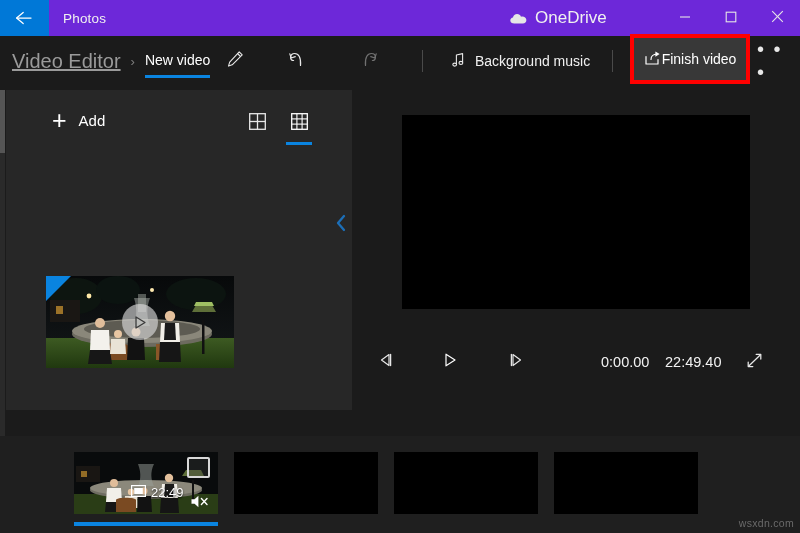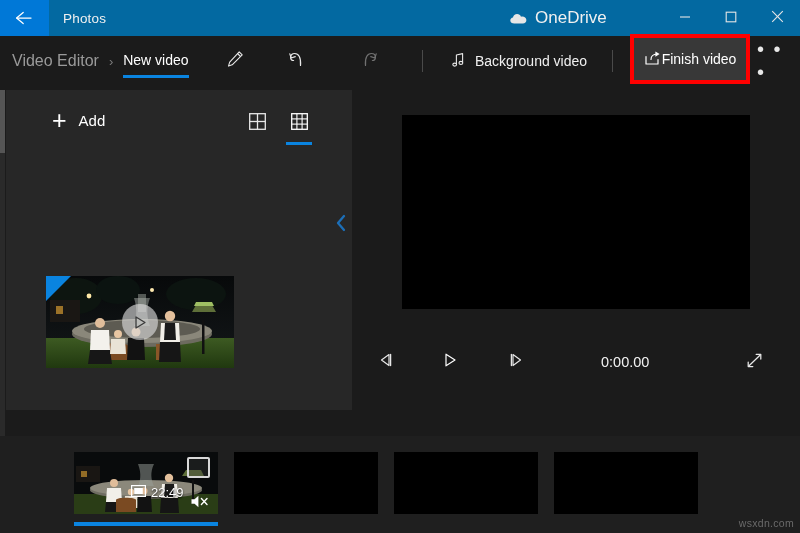--- a/index.html
+++ b/index.html
@@ -6,37 +6,37 @@
   body{
     width:800px;height:533px;overflow:hidden;
     background:#1c1c1c;
     font-family:"Liberation Sans", sans-serif;
     color:#ffffff;
     -webkit-font-smoothing:antialiased;
   }
   .app{position:relative;width:800px;height:533px;background:#1b1b1b;}
 
   
-  .titlebar{position:absolute;left:0;top:0;width:800px;height:36px;background:#0369a1;}
+  .titlebar{position:absolute;left:0;top:0;width:800px;height:36px;background:#6d28d9;}
   .back-btn{position:absolute;left:0;top:0;width:49px;height:36px;background:#0078d7;
     display:flex;align-items:center;justify-content:center;cursor:pointer;}
   .back-btn svg{display:block;}
   .app-title{position:absolute;left:63px;top:0;height:36px;display:flex;align-items:center;
     font-size:13.5px;color:#f0f0f0;letter-spacing:.2px;}
   .onedrive{position:absolute;left:510px;top:0;height:36px;display:flex;align-items:center;gap:8px;
     font-size:17px;color:#f0f0f0;cursor:pointer;}
   .cloud{width:17px;height:11px;position:relative;display:inline-block;}
   .cloud svg{display:block;}
   .wincontrols{position:absolute;right:0;top:0;height:36px;display:flex;}
   .wc{width:46px;height:36px;display:flex;align-items:center;justify-content:center;cursor:pointer;}
 
   
   .cmdbar{position:absolute;left:0;top:36px;width:800px;height:50px;background:#1b1b1b;}
   .breadcrumb{position:absolute;left:12px;top:0;height:50px;display:flex;align-items:center;gap:10px;}
-  .crumb-dim{font-size:16px;color:#9a9a9a;cursor:pointer;}
+  .crumb-dim{font-size:20px;color:#9a9a9a;cursor:pointer;text-decoration:underline;}
   .crumb-sep{font-size:13px;color:#7d7d7d;}
   .crumb-current{position:relative;font-size:14px;color:#ffffff;cursor:pointer;padding-bottom:3px;}
   .crumb-current .ul{position:absolute;left:0;right:0;bottom:-7px;height:2.5px;background:#0a84e0;}
   .tbtn{position:absolute;top:0;height:50px;width:44px;display:flex;align-items:center;justify-content:center;cursor:pointer;}
   .vdiv{position:absolute;top:14px;width:1px;height:22px;background:#4a4a4a;}
   .bgmusic{position:absolute;left:445px;top:0;height:50px;display:flex;align-items:center;gap:9px;
     font-size:14px;color:#f0f0f0;cursor:pointer;padding:0 6px;}
   .finish-wrap{position:absolute;left:630px;top:34px;width:120px;height:50px;}
   .finish-hl{position:absolute;left:0;top:0;width:120px;height:50px;border:4px solid #ff0000;box-sizing:border-box;}
   .finish-btn{position:absolute;left:4px;top:4px;width:112px;height:42px;background:#383838;
@@ -189,21 +189,21 @@
     <div class="vdiv" style="left:422px;"></div>
 
     <div class="bgmusic">
       <span>
         <svg width="15" height="16" viewBox="0 0 15 16">
           <path d="M5.4 12.2 L5.4 3.0 L11.6 1.6 L11.6 10.4" fill="none" stroke="#e8e8e8" stroke-width="1.1" stroke-linejoin="round"></path>
           <ellipse cx="3.7" cy="12.6" rx="1.9" ry="1.5" fill="none" stroke="#e8e8e8" stroke-width="1.1"></ellipse>
           <ellipse cx="9.9" cy="10.9" rx="1.9" ry="1.5" fill="none" stroke="#e8e8e8" stroke-width="1.1"></ellipse>
         </svg>
       </span>
-      <span>Background video</span>
+      <span>Background music</span>
     </div>
 
     <div class="vdiv" style="left:612px;"></div>
 
     <div class="ellipsis">
       <span>• • •</span>
     </div>
   </div>
 
   <div class="finish-wrap">
@@ -353,20 +353,21 @@
       <div class="ctl" style="margin-left:22px;">
         <span>
           <svg width="18" height="16" viewBox="0 0 18 16">
             <line x1="4.4" y1="2.5" x2="4.4" y2="13.5" stroke="#e8e8e8" stroke-width="1.3" stroke-linecap="round"></line>
             <path d="M6 2.5 L13.5 8 L6 13.5 Z" fill="none" stroke="#e8e8e8" stroke-width="1.2" stroke-linejoin="round"></path>
           </svg>
         </span>
       </div>
 
       <div class="tc tc-cur">0:00.00</div>
+      <div class="tc tc-total">22:49.40</div>
 
       <div class="fullscreen">
         <span>
           <svg width="17" height="17" viewBox="0 0 17 17">
             <path d="M10.2 2.4 L14.8 2.4 L14.8 7" fill="none" stroke="#e8e8e8" stroke-width="1.25" stroke-linecap="round" stroke-linejoin="round"></path>
             <path d="M6.8 14.6 L2.2 14.6 L2.2 10" fill="none" stroke="#e8e8e8" stroke-width="1.25" stroke-linecap="round" stroke-linejoin="round"></path>
             <line x1="14.2" y1="3.0" x2="2.8" y2="14.0" stroke="#e8e8e8" stroke-width="1.25" stroke-linecap="round"></line>
           </svg>
         </span>
       </div>

